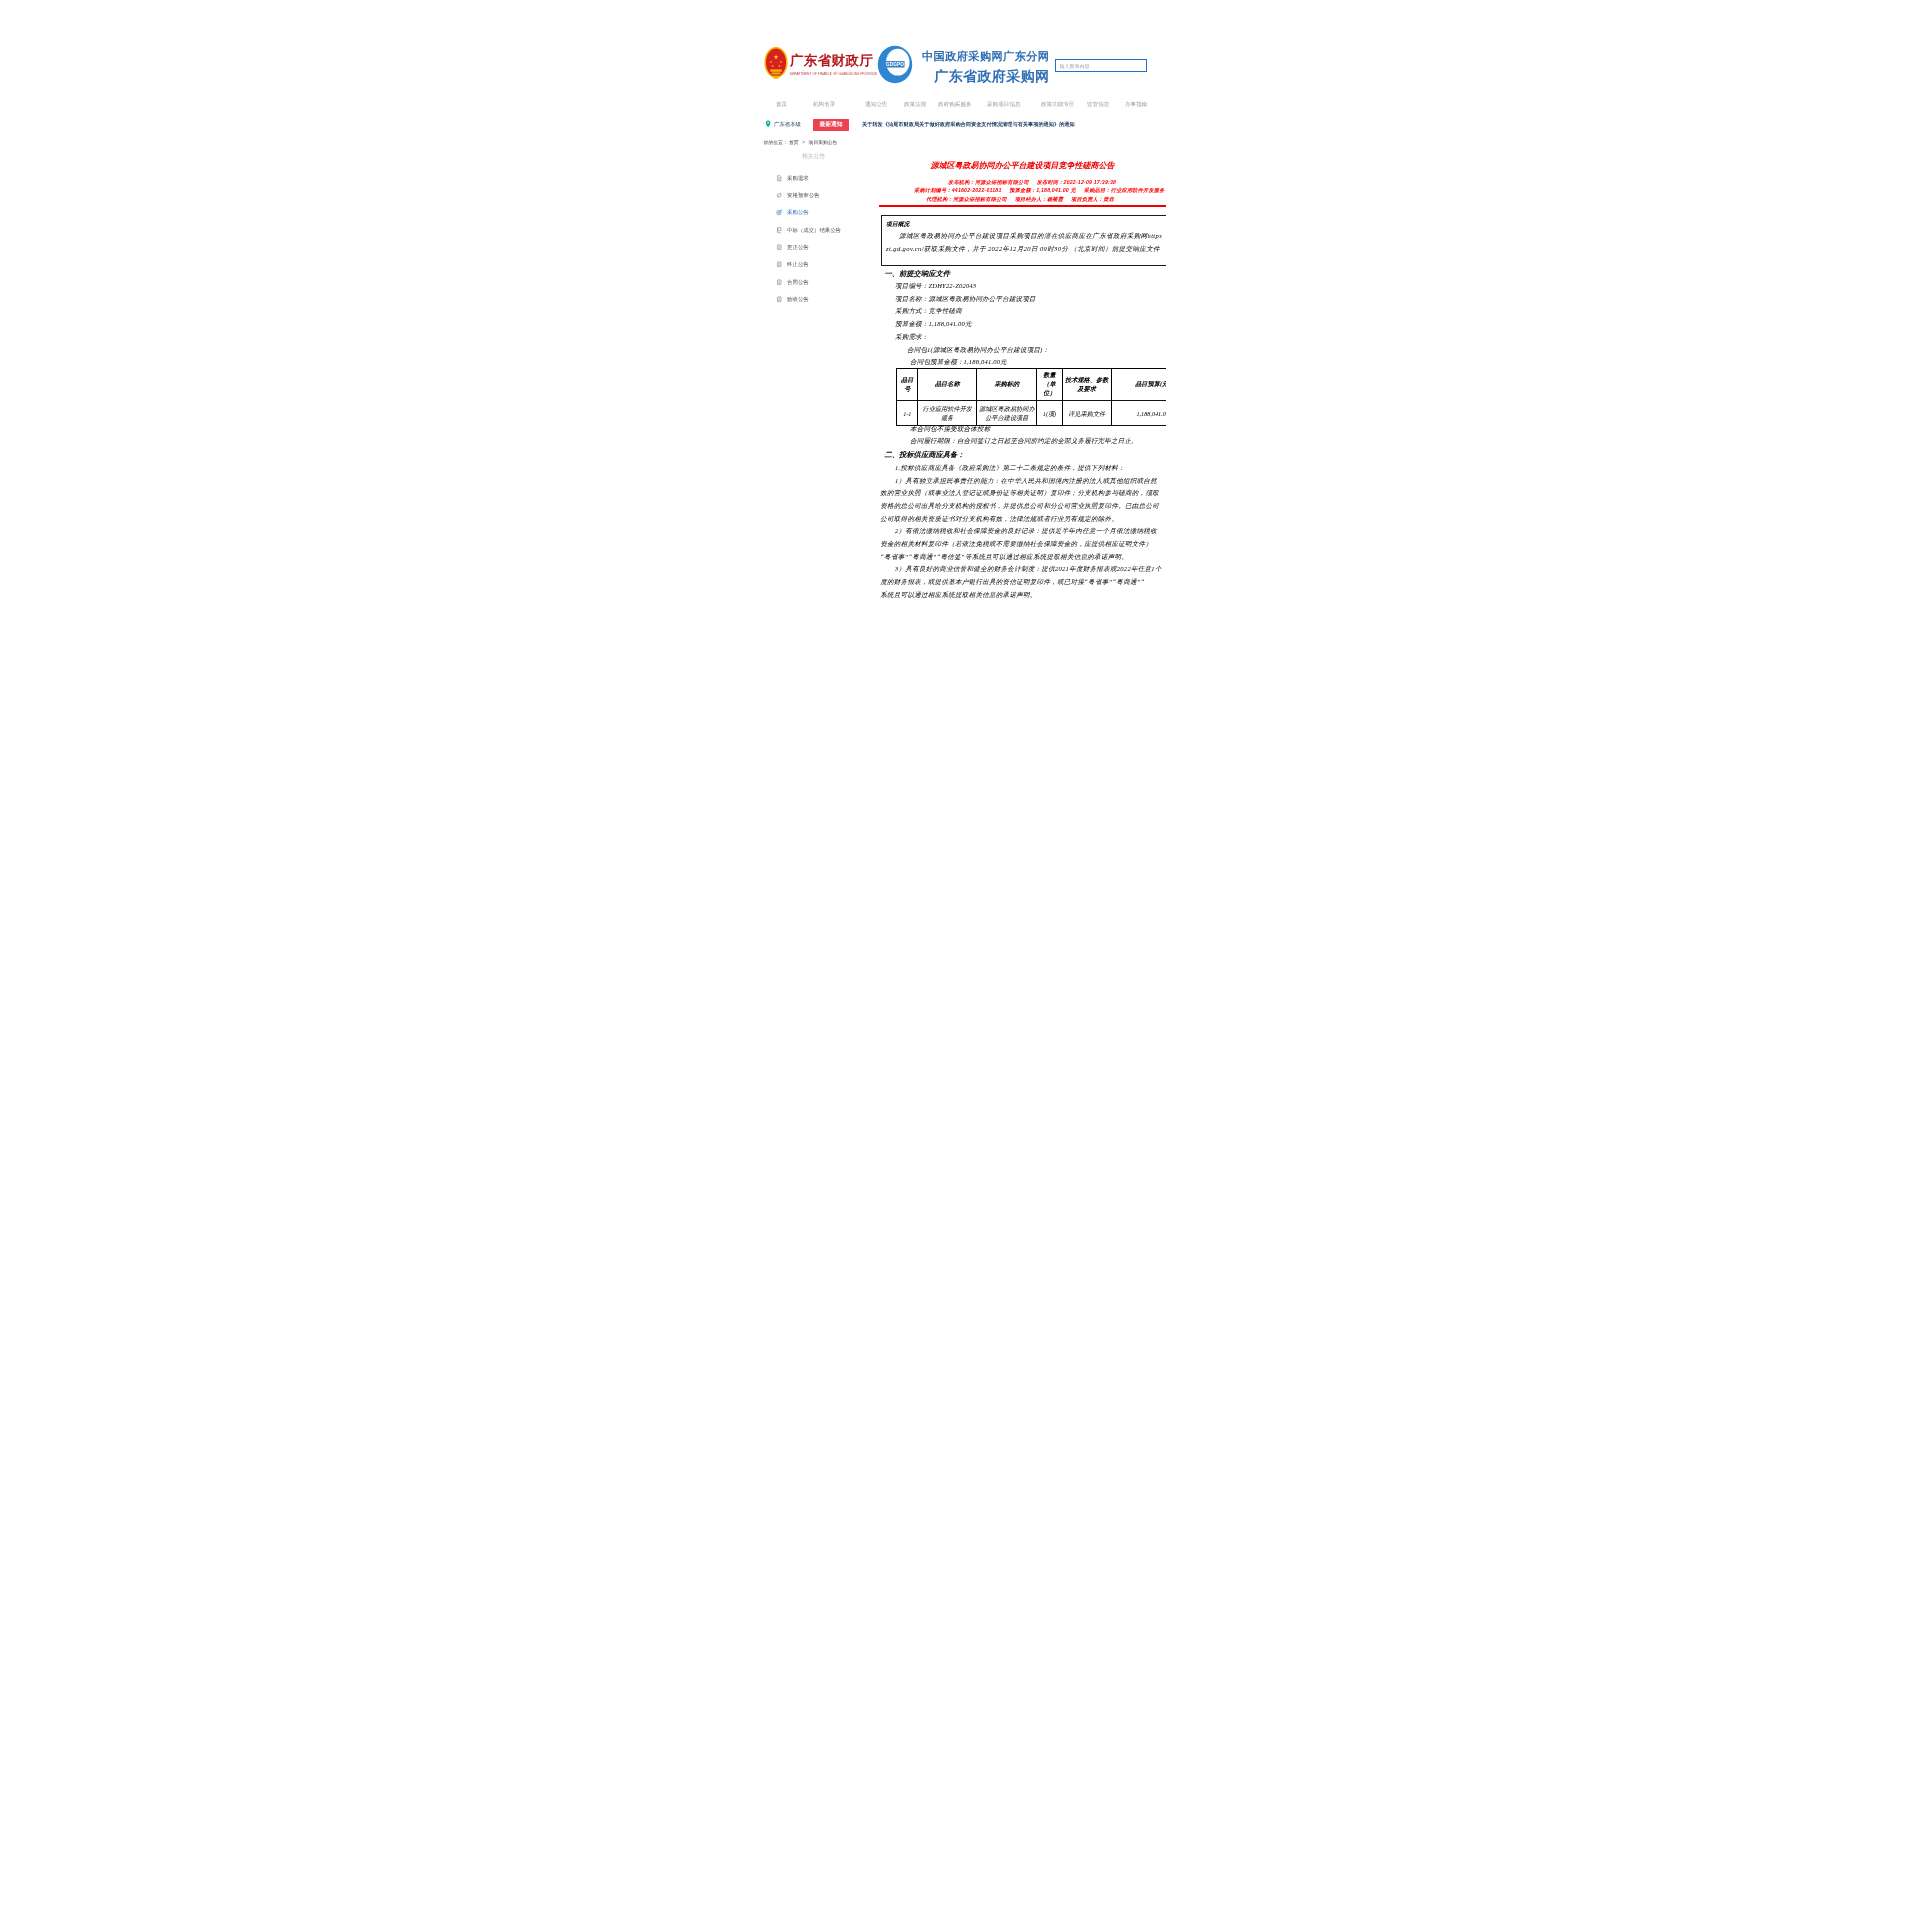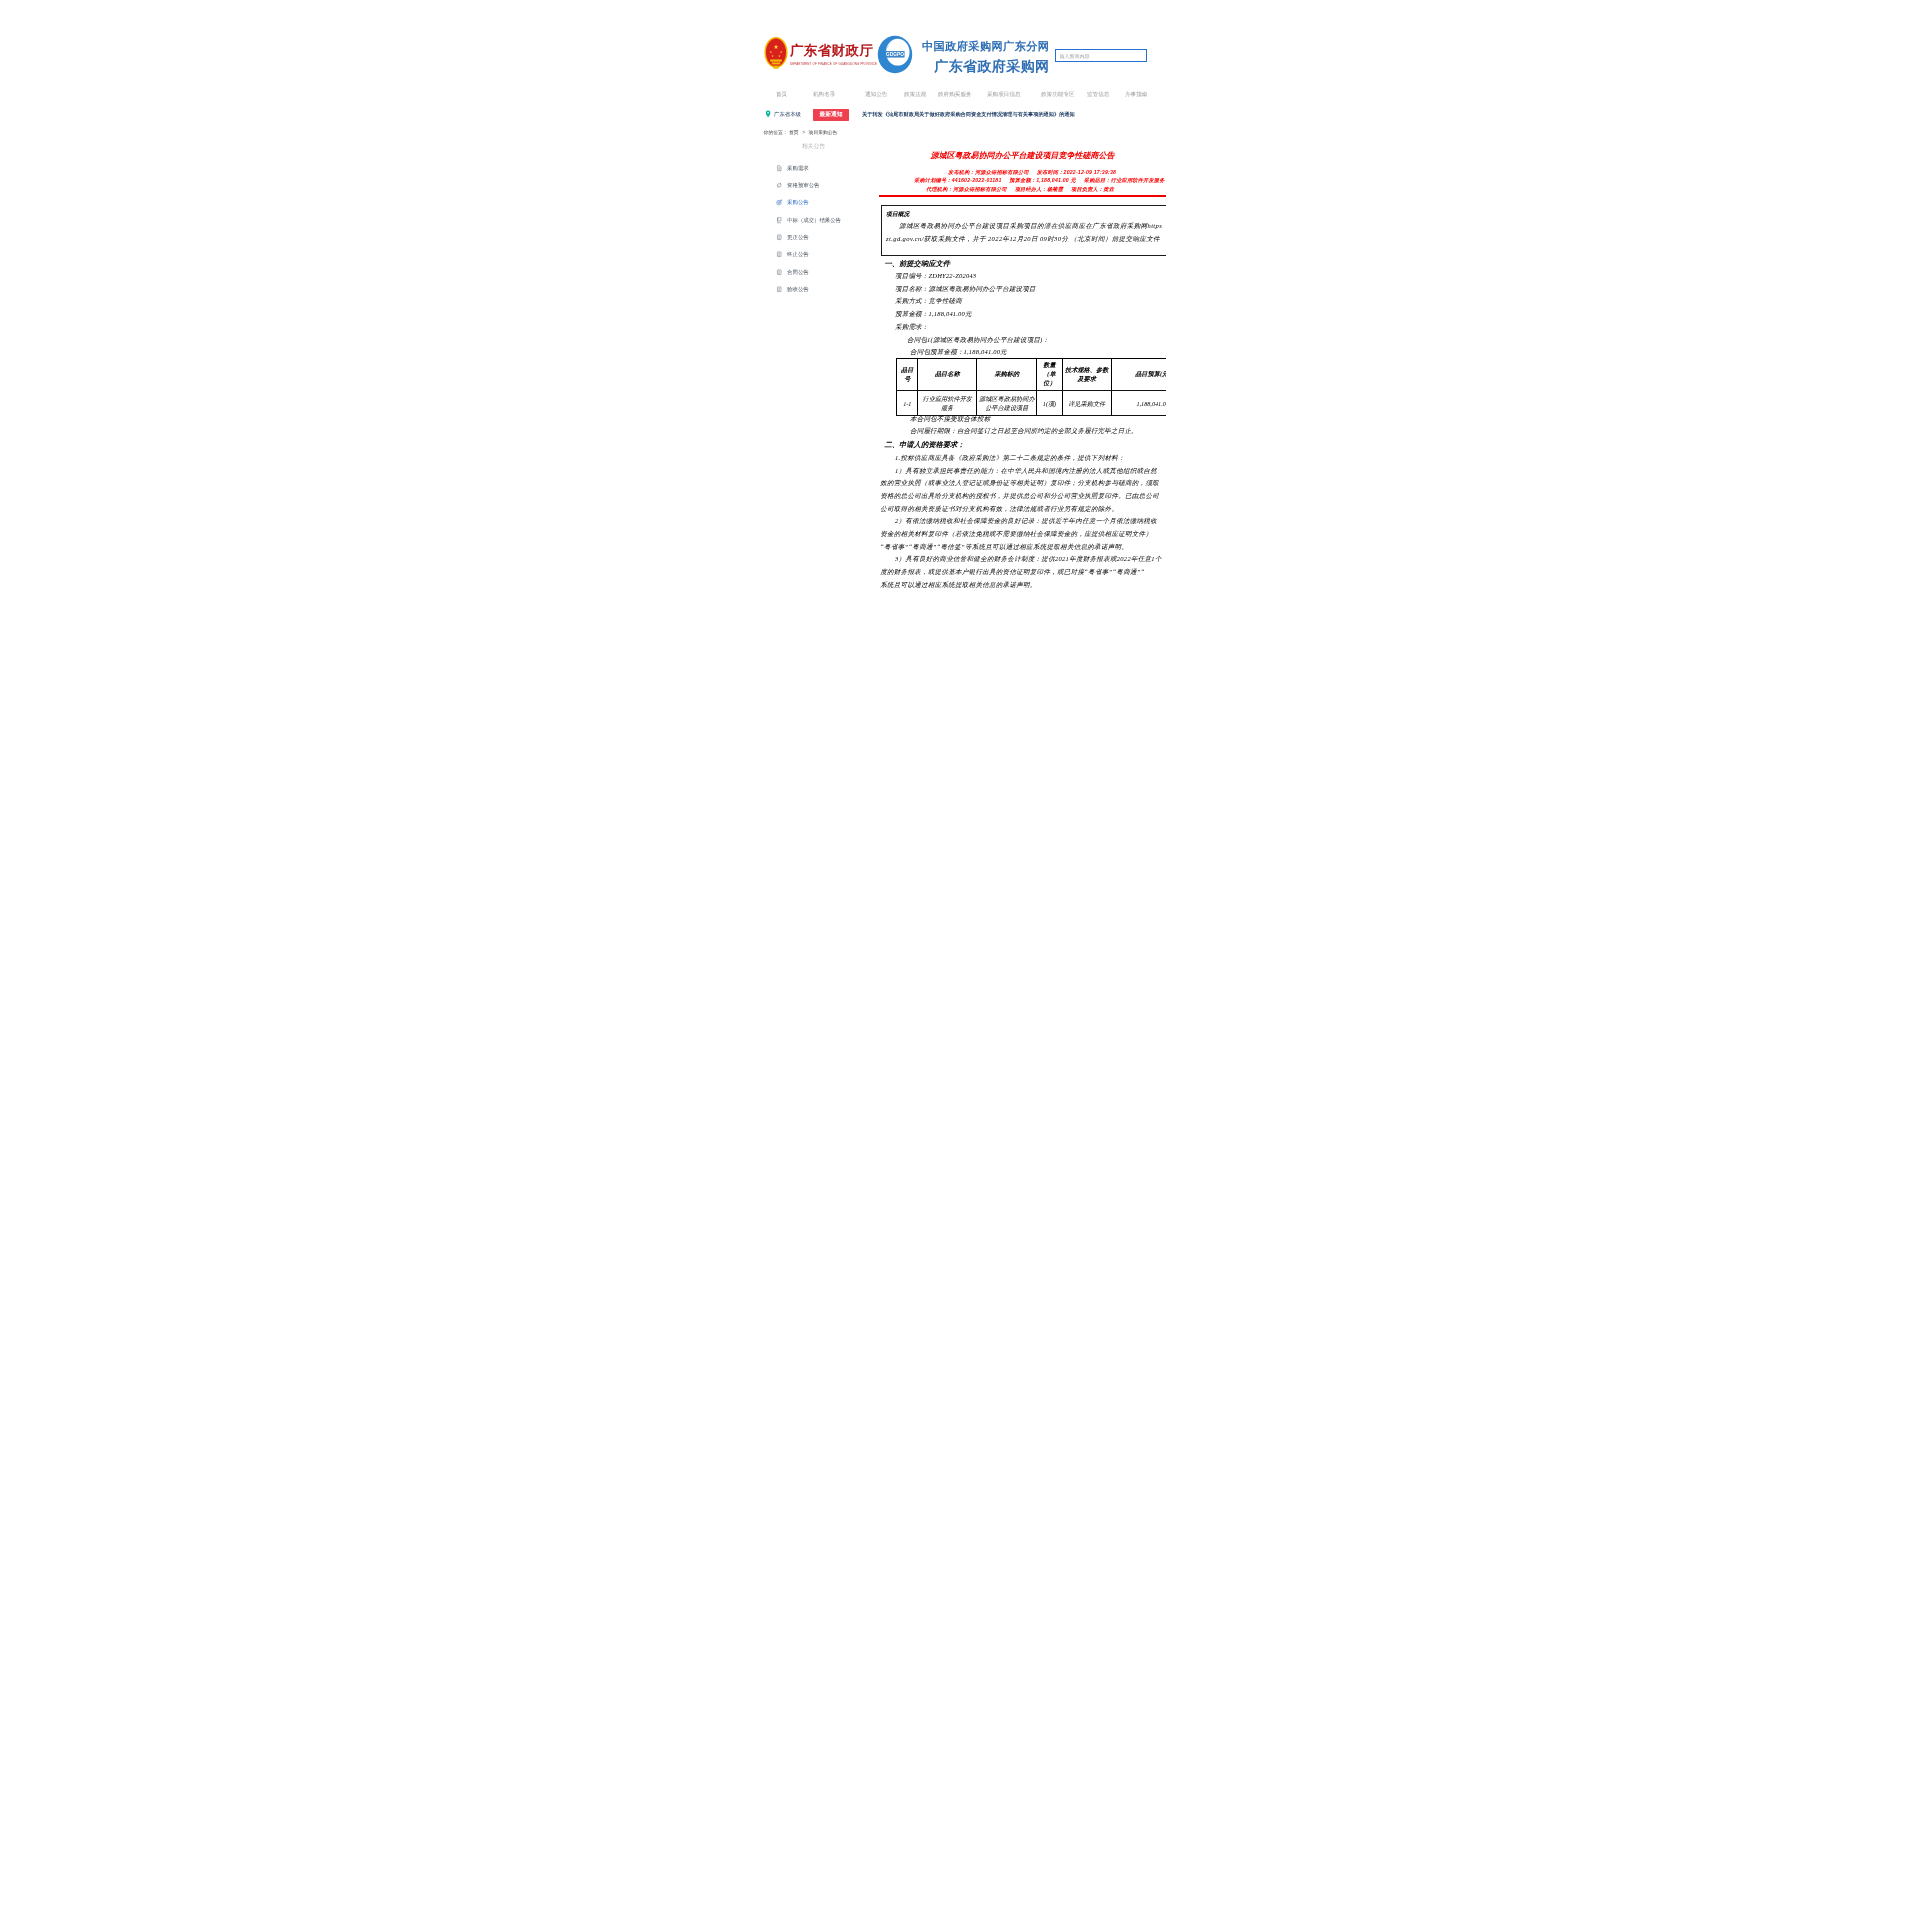--- a/index.html
+++ b/index.html
@@ -1,18 +1,18 @@
 <!DOCTYPE html>
 <html style="font-size:6.2px"><head>
 <meta charset="utf-8">
 <style>
   * { margin:0; padding:0; box-sizing:border-box; }
   html,body { background:#fff; }
   .page {
-    position:relative; width:424px; height:599px; margin:0 auto;
+    position:relative; width:424px; height:599px; margin:10px auto;
     background:#fff; overflow:hidden;
     font-family:"Liberation Sans","DejaVu Sans",sans-serif;
   }
   
   .finance-logo { position:absolute; left:21.6px; top:37px; display:flex; align-items:center; cursor:pointer; }
   .emblem { width:24px; height:34px; flex:0 0 auto; }
   .finance-text { margin-left:2.3px; }
   .finance-cn { font-size:13.5px; font-weight:bold; color:#b5191c; font-family:"Liberation Serif","DejaVu Serif",serif; letter-spacing:0.4px; white-space:nowrap; }
   .finance-en { font-size:2.9px; color:#c0272b; margin-top:1.9px; letter-spacing:0.2px; white-space:nowrap; }
   .gdgpo-logo { position:absolute; left:135px; top:35px; width:36px; height:39px; cursor:pointer; }
@@ -275,21 +275,21 @@
           <td>1(项)</td>
           <td>详见采购文件</td>
           <td>1,188,041.00</td>
         </tr>
       </tbody>
     </table>
 
     <div class="note n0">本合同包不接受联合体投标</div>
     <div class="note n1">合同履行期限：自合同签订之日起至合同所约定的全部义务履行完毕之日止。</div>
 
-    <div class="sec-heading h-sec2">二、申请人的资格要求：</div>
+    <div class="sec-heading h-sec2">二、投标供应商应具备：</div>
 
     <div class="para p0">1.投标供应商应具备《政府采购法》第二十二条规定的条件，提供下列材料：</div>
     <div class="para p1">1）具有独立承担民事责任的能力：在中华人民共和国境内注册的法人或其他组织或自然</div>
     <div class="para p2">效的营业执照（或事业法人登记证或身份证等相关证明）复印件；分支机构参与磋商的，须取</div>
     <div class="para p3">资格的总公司出具给分支机构的授权书，并提供总公司和分公司营业执照复印件。已由总公司</div>
     <div class="para p4">公司取得的相关资质证书对分支机构有效，法律法规或者行业另有规定的除外。</div>
     <div class="para p5">2）有依法缴纳税收和社会保障资金的良好记录：提供近半年内任意一个月依法缴纳税收</div>
     <div class="para p6">资金的相关材料复印件（若依法免税或不需要缴纳社会保障资金的，应提供相应证明文件）</div>
     <div class="para p7">“粤省事”“粤商通”“粤信签”等系统且可以通过相应系统提取相关信息的承诺声明。</div>
     <div class="para p8">3）具有良好的商业信誉和健全的财务会计制度：提供2021年度财务报表或2022年任意1个</div>

